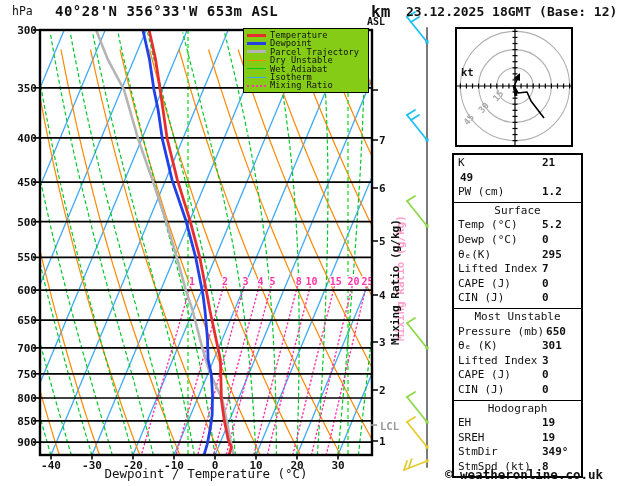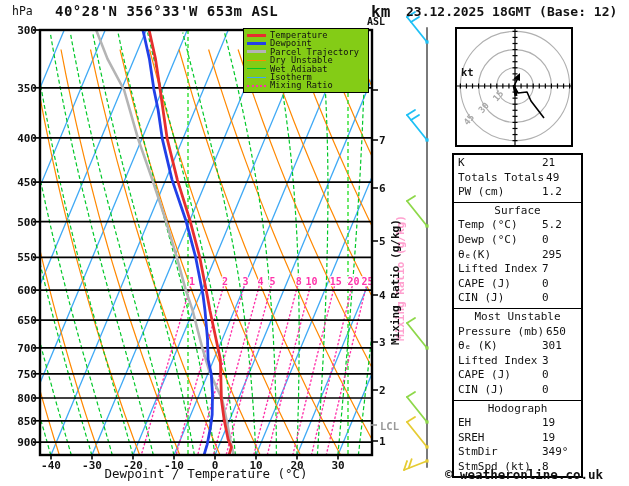--- a/index.html
+++ b/index.html
@@ -20,21 +20,21 @@
   .lg-row{display:flex;align-items:center;height:8.4px;}
   .lg-line{width:19px;flex:0 0 19px;margin-right:4px;}
   .lg-label{font-size:8.7px;line-height:8.4px;}
   #data-table{left:452px;top:153px;width:131px;border:2px solid #000;background:#fff;
               box-sizing:border-box;font-size:11px;}
   .tb-section{border-top:1.5px solid #000;padding:1px 0 2px 0;}
   .tb-section:first-child{border-top:none;}
   .tb-head{text-align:center;line-height:14.6px;}
   .tb-row{display:flex;line-height:14.6px;padding-left:4px;}
   .tb-label{flex:0 0 auto;min-width:82px;}
-  .tb-value{flex:0 0 auto;padding-left:2px;}
+  .tb-value{flex:0 0 auto;padding-left:2px;font-weight:bold;}
 </style>
 </head>
 <body>
 
 <div id="app">
   <svg id="chart-svg" width="629" height="486">
       <defs>
         <clipPath id="plotclip">
           <rect x="40" y="30" width="332" height="425"></rect>
         </clipPath>
@@ -360,21 +360,20 @@
 
   <div class="ov" id="kt-label">kt</div>
 
   <div class="ov" id="data-table">
       <div class="tb-section">
         <div class="tb-row">
           <span class="tb-label">K</span>
           <span class="tb-value">21</span>
         </div>
         <div class="tb-row">
-          <span class="tb-label">Totals Totals</span>
           <span class="tb-value">49</span>
         </div>
         <div class="tb-row">
           <span class="tb-label">PW (cm)</span>
           <span class="tb-value">1.2</span>
         </div>
       </div>
       <div class="tb-section">
         <div class="tb-head">Surface</div>
         <div class="tb-row">

